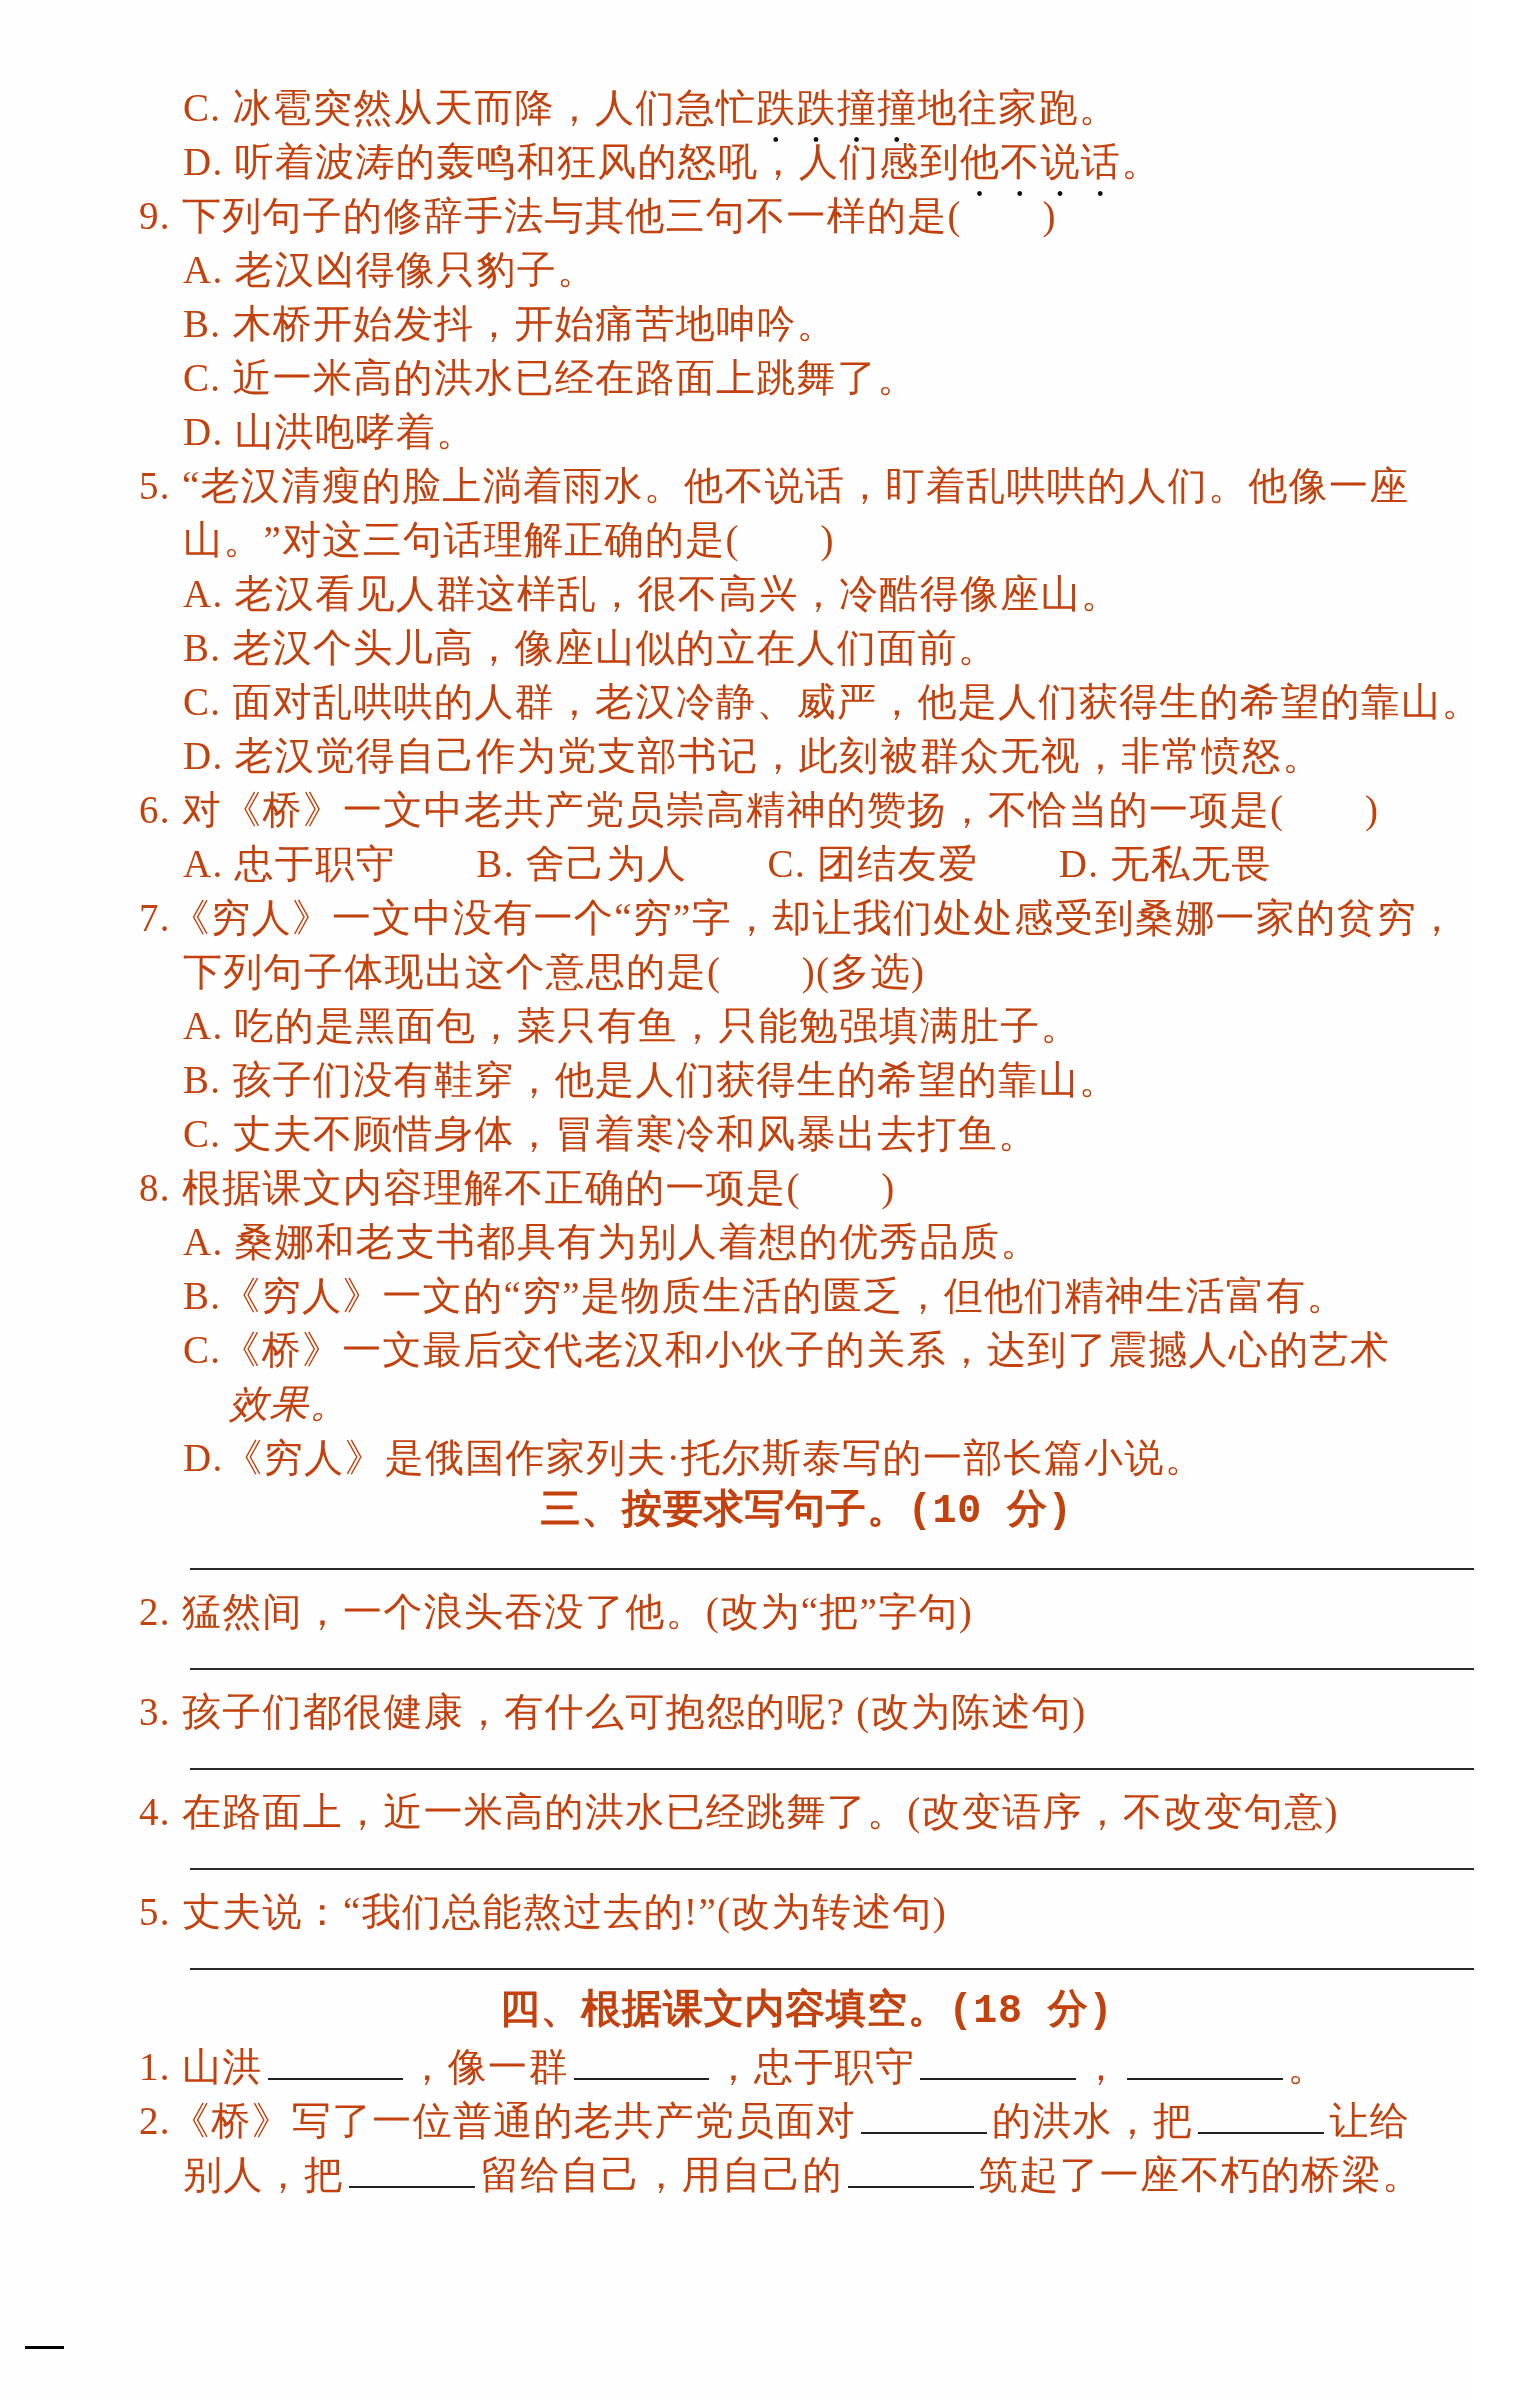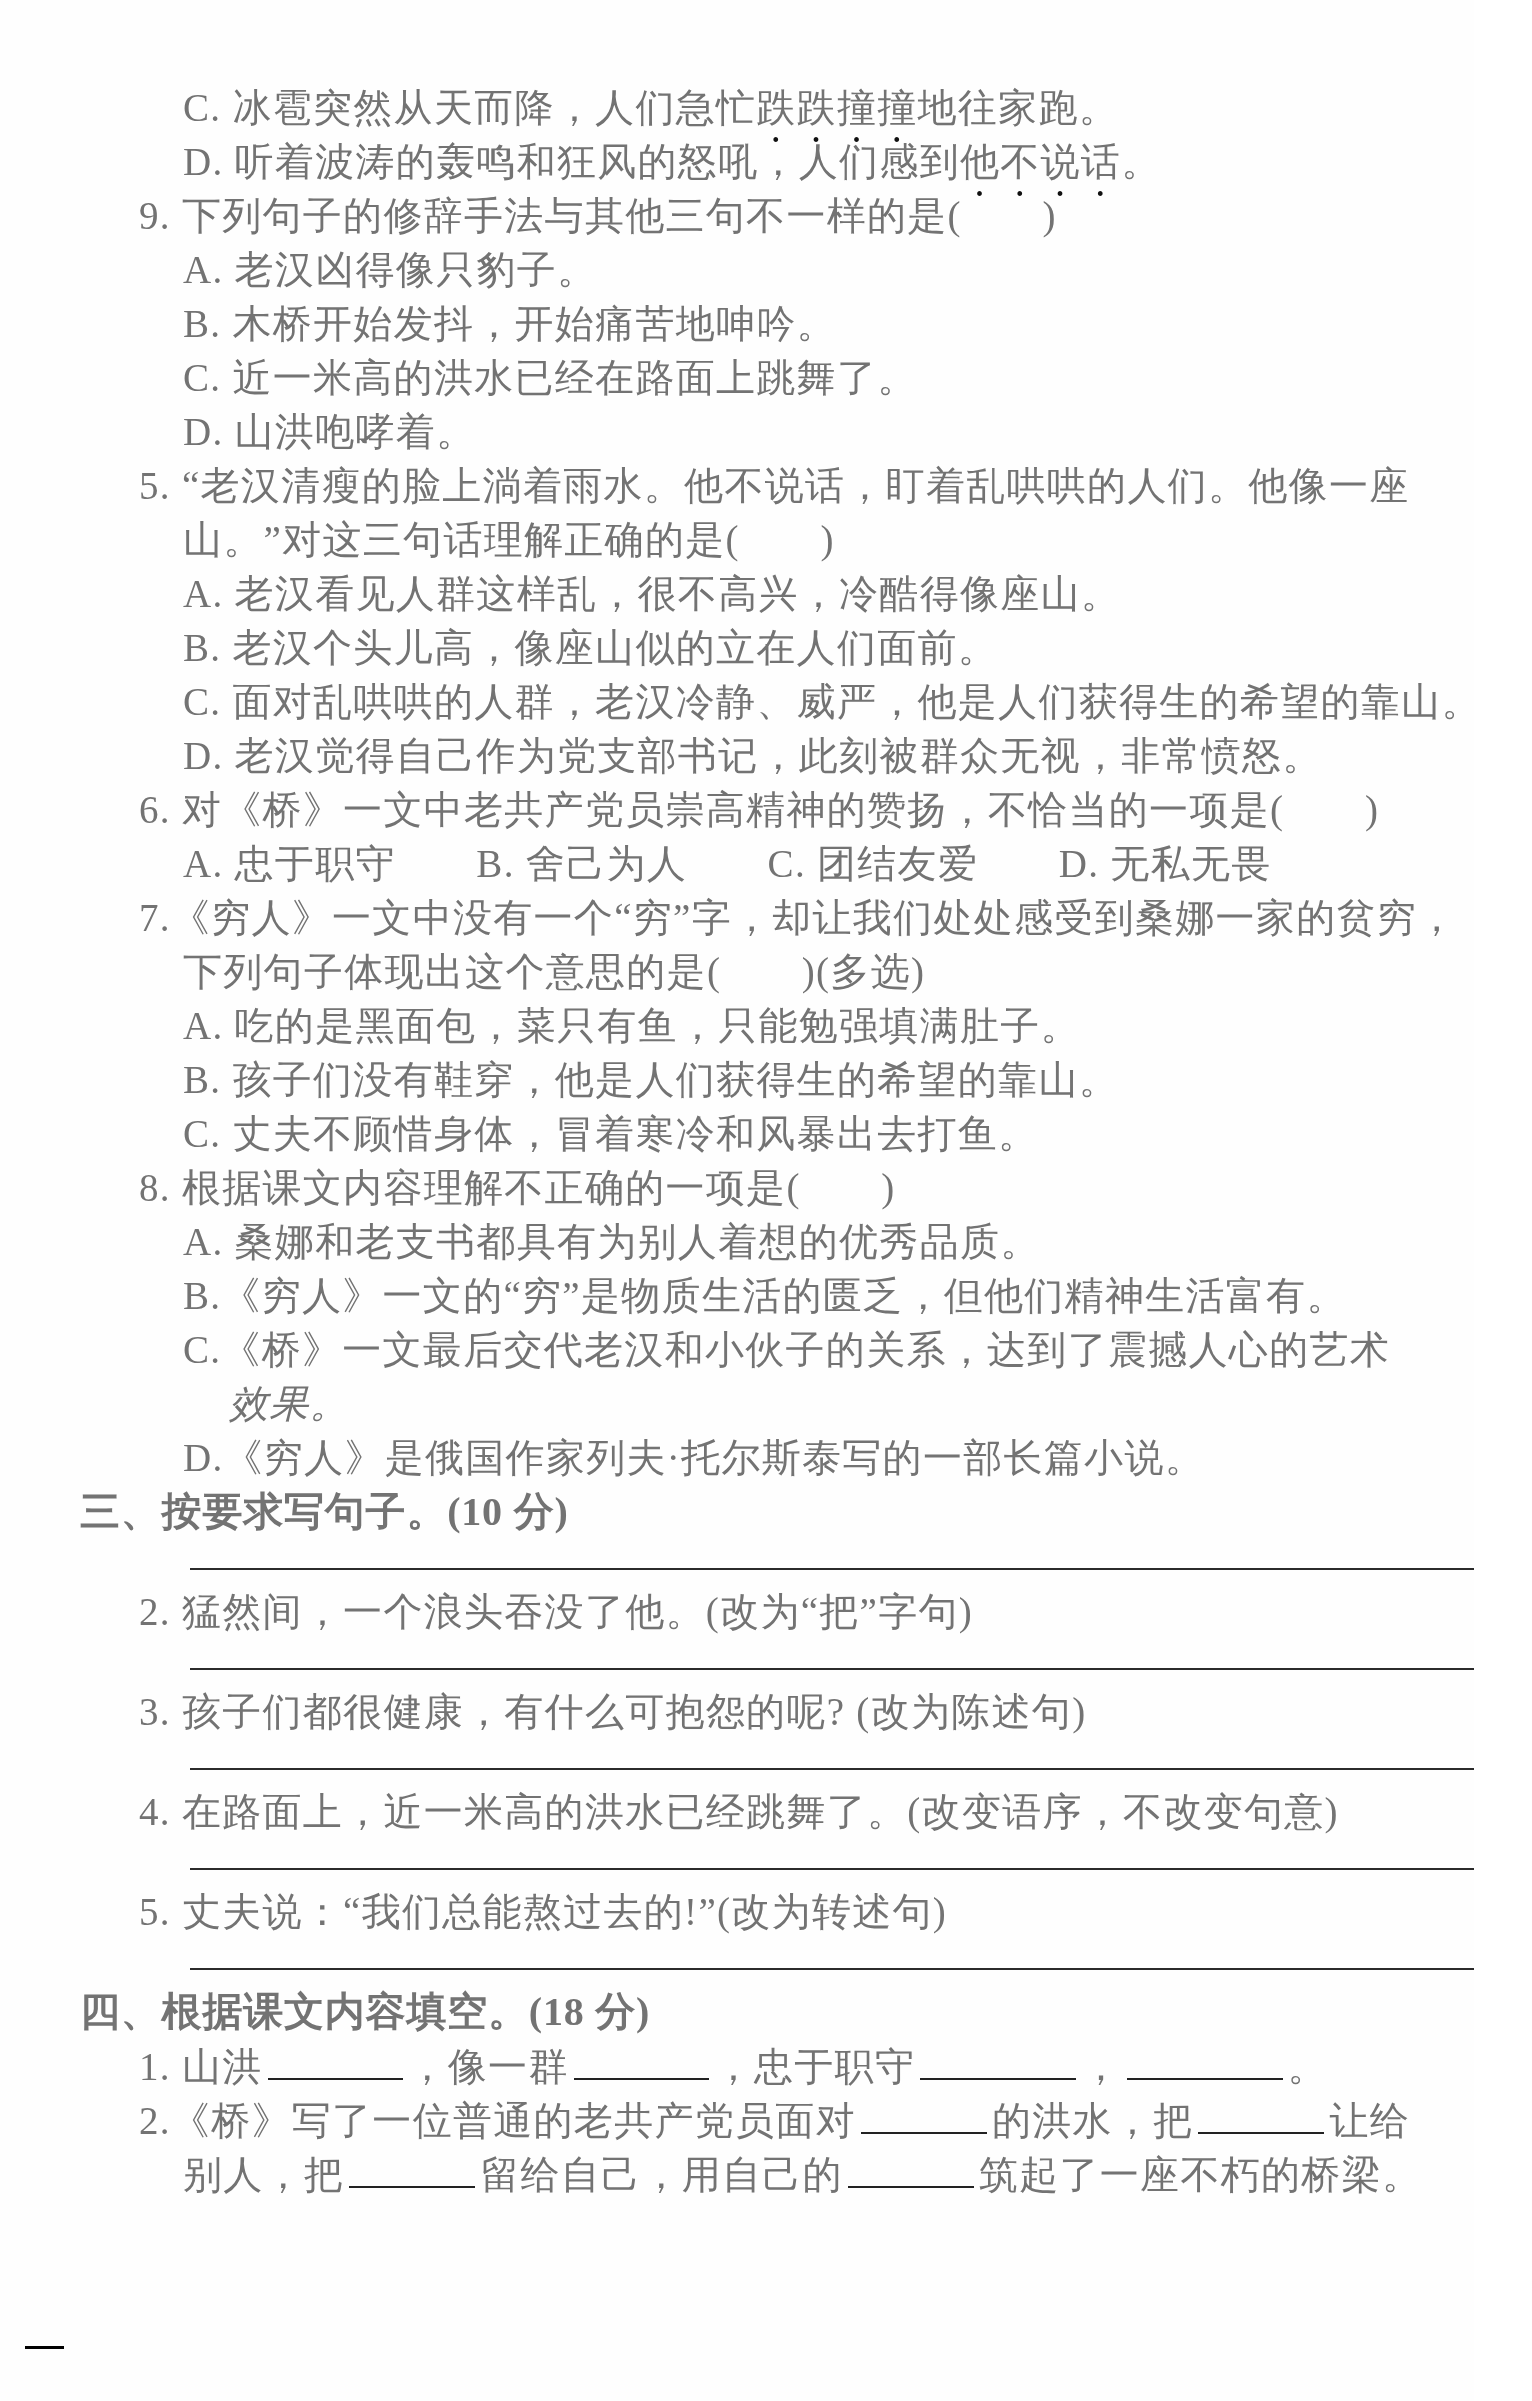--- a/index.html
+++ b/index.html
@@ -3,39 +3,40 @@
 <meta charset="utf-8">
 <style>
   html,body{margin:0;padding:0;background:#ffffff;}
   .page{
     position:relative;
     width:1474px;
     height:2401px;
     background:#fefefe;
     overflow:hidden;
     font-family:"Liberation Serif","DejaVu Serif",serif;
-    color:#737373;
+    color:#c2410c;
   }
   .content{position:absolute;top:81px;left:0;width:1533px;}
   .line{
     font-size:39px;
     letter-spacing:1.3px;
     line-height:54px;
     height:54px;
     white-space:nowrap;
   }
   .num{padding-left:139px;}
   .opt{padding-left:183px;}
   .cont2{padding-left:229px;font-style:italic;}
   .sec{
     padding-left:80px;
-    font-family:Liberation Serif, serif;
+    font-family:Liberation Mono, monospace;
     font-weight:bold;
     font-size:40px;
     letter-spacing:0.8px;
+    text-align:center;
   }
   .emph{
     -webkit-text-emphasis:filled dot #111;
     -webkit-text-emphasis-position:under right;
     text-emphasis:filled dot #111;
     text-emphasis-position:under right;
   }
   .answer-rule{
     margin:29px 40px 15px 190px;
     height:0;

